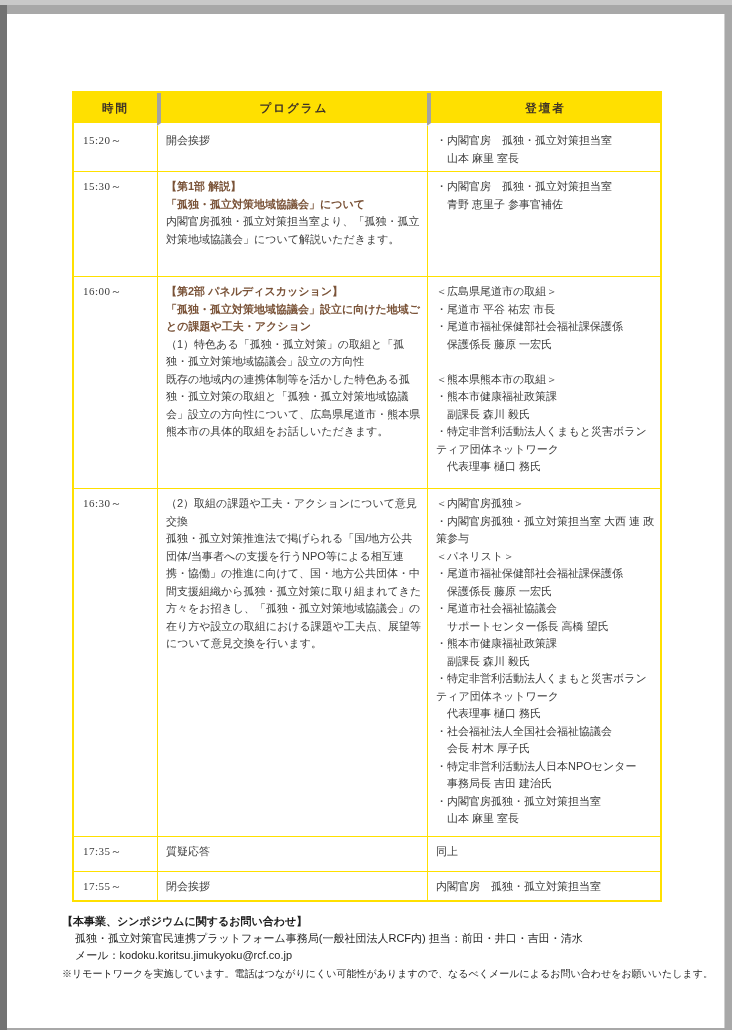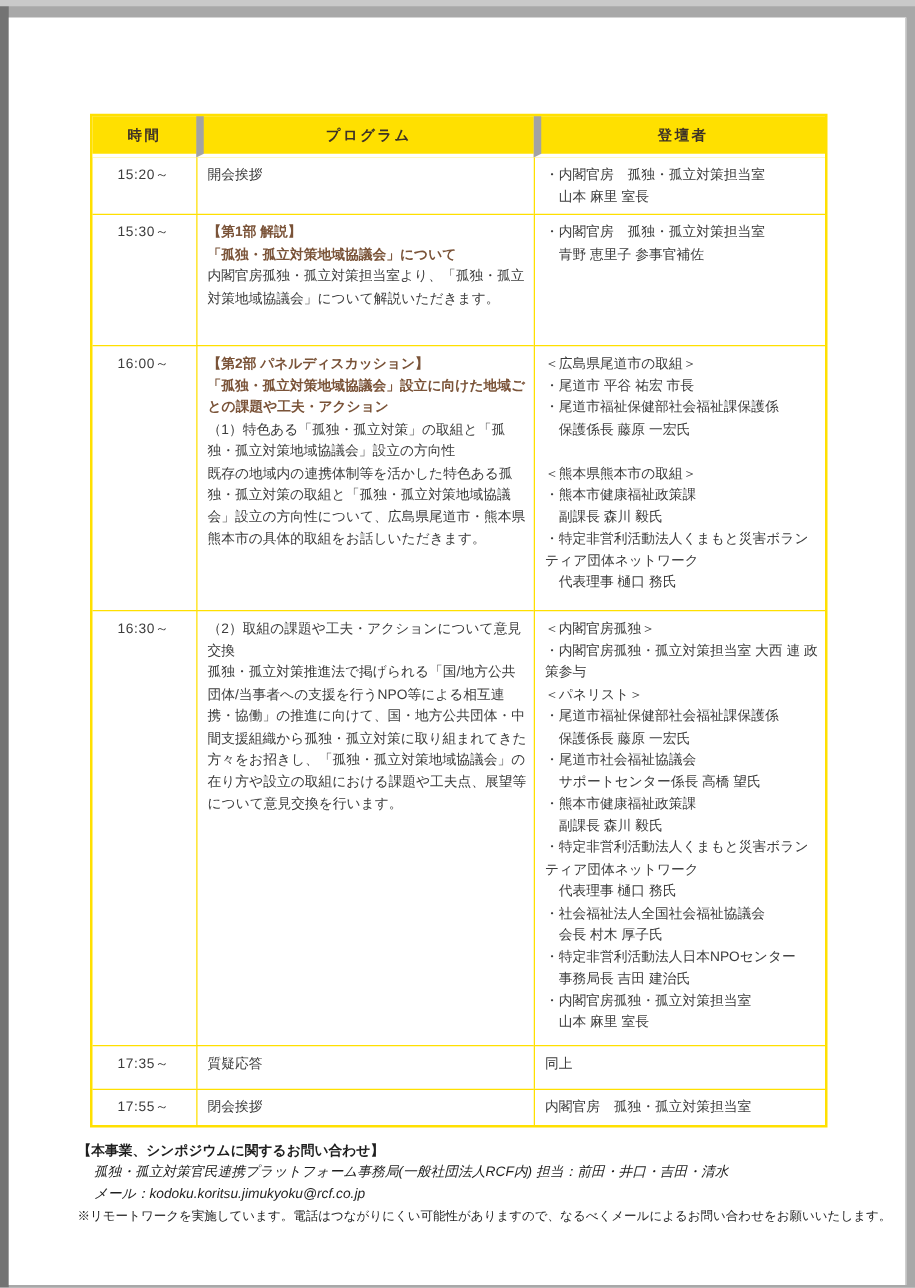--- a/index.html
+++ b/index.html
@@ -12,43 +12,43 @@
   .page{position:absolute;left:7px;top:14px;width:718px;height:1014px;background:var(--page-bg,#fff);
         border-right:1px solid #CFCFCF;box-sizing:border-box;}
 
   table.prog-table{margin:77px 0 0 65px;border-collapse:separate;border-spacing:0;
         border:2px solid var(--accent-yellow,#FFE000);table-layout:fixed;width:586px;
         font-size:11px;color:var(--text-dark,#3C3C3C);}
   col.c-time{width:83px;} col.c-prog{width:270px;} col.c-spk{width:233px;}
 
   th{background:var(--accent-yellow,#FFE000);height:30px;text-align:center;font-weight:bold;
      color:var(--header-text,#3E3226);border-bottom:3px solid #fff;font-size:11.5px;letter-spacing:2px;padding:0;}
-  th + th{border-left:6px solid #a3a3a3;}
+  th + th{border-left:4px solid #a3a3a3;}
 
   td{vertical-align:top;padding:6px 5px 4px 8px;border-top:1px solid var(--accent-yellow,#FFE000);
      line-height:17.5px;box-sizing:border-box;}
   td + td{border-left:1px solid var(--accent-yellow,#FFE000);}
   tbody tr:first-child td{border-top:none;}
-  td.time{padding-left:20px;white-space:nowrap;letter-spacing:0.5px;}
+  td.time{padding-left:9px;white-space:nowrap;letter-spacing:0.5px;font-family:Liberation Serif, serif;}
 
   tbody tr:nth-child(1){height:40px;}
   tbody tr:nth-child(2){height:105px;}
   tbody tr:nth-child(3){height:212px;}
   tbody tr:nth-child(4){height:348px;}
   tbody tr:nth-child(5){height:35px;margin-left:24px;}
   tbody tr:nth-child(6){height:21px;}
 
   .pline{white-space:pre-wrap;}
   .pline.bold{font-weight:bold;color:var(--heading-brown,#7A5338);}
   .sline{white-space:pre-wrap;}
   .sline:empty{height:17.5px;}
 
   .contact{margin:11px 0 0 55px;font-size:11px;color:#1E1E1E;line-height:17px;width:655px;}
   .c-head{font-weight:bold;}
-  .c-line{padding-left:13px;font-style:italic;}
+  .c-line{padding-left:13px;}
   .c-note{font-size:10px;margin-top:2px;line-height:15px;}
 </style>
 </head>
 <body>
 
 <div class="surround">
   <div class="edge-left"></div>
   <div class="edge-top"></div>
 
   <div class="page">

